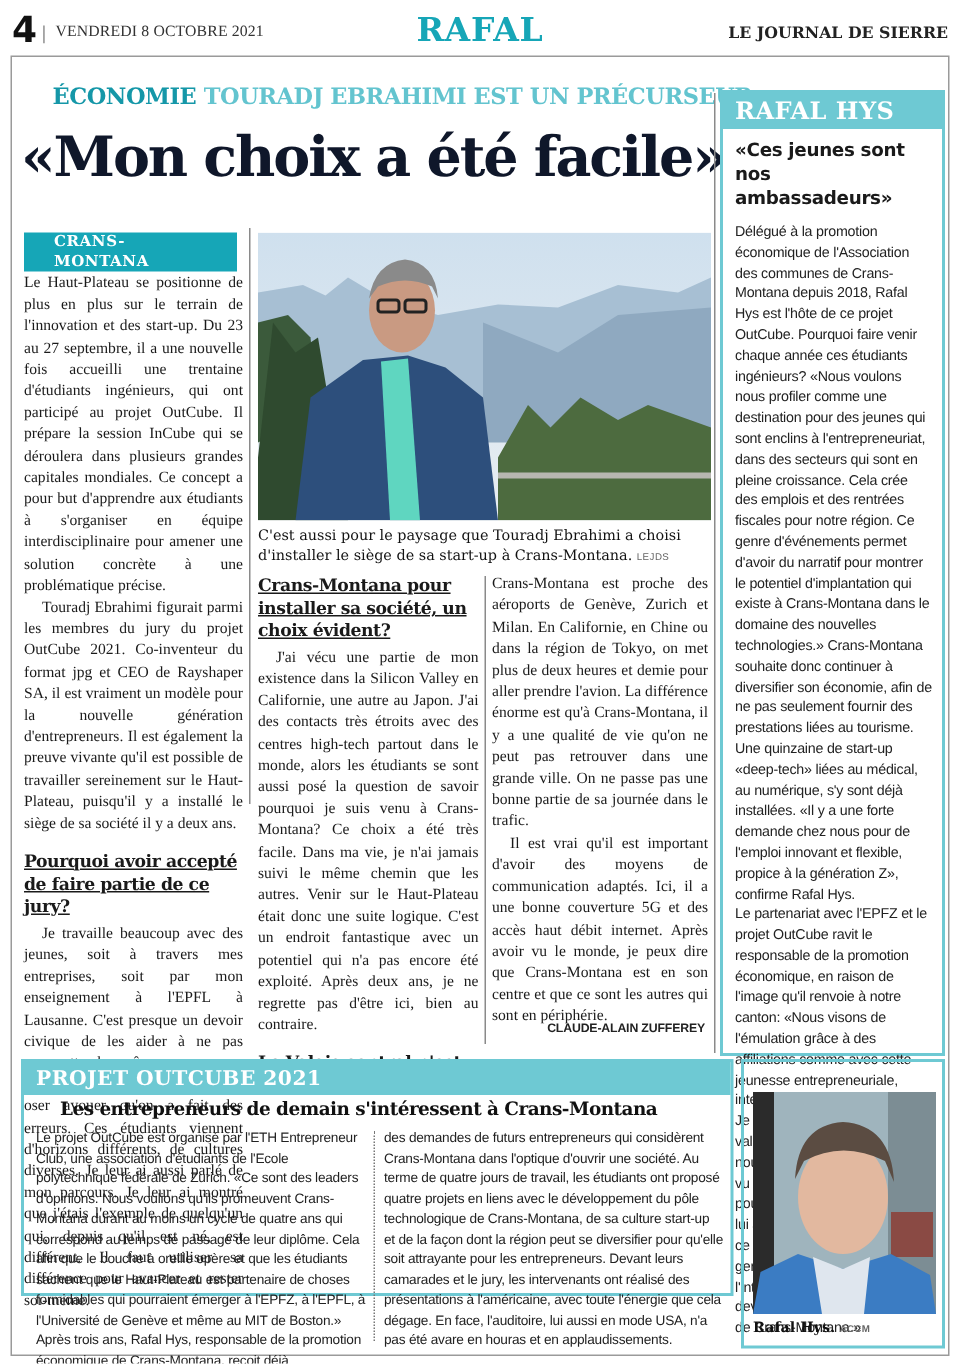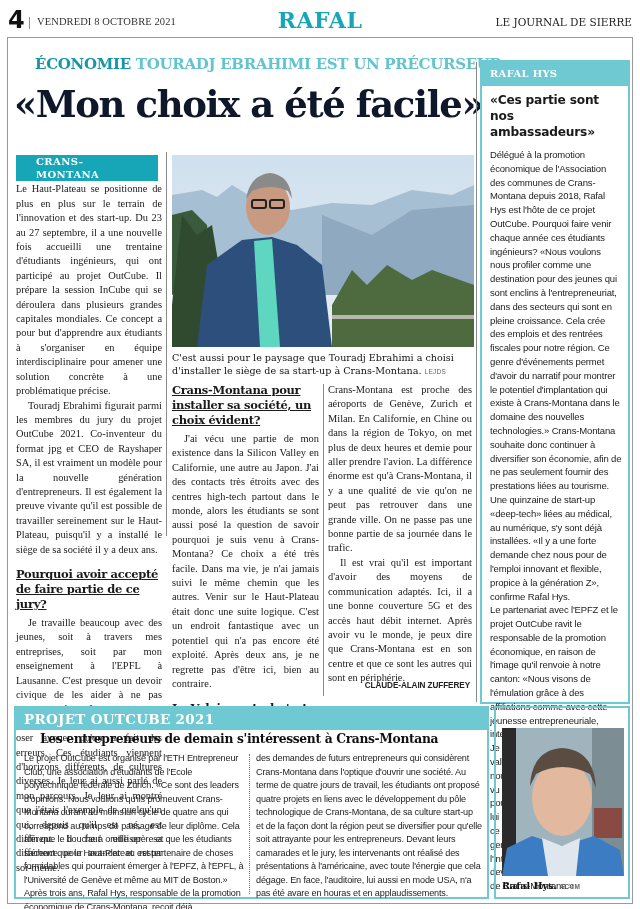--- a/index.html
+++ b/index.html
@@ -5,21 +5,21 @@
   * { box-sizing: border-box; margin: 0; padding: 0; }
   html, body { width: 640px; height: 909px; background: #ffffff; overflow: hidden; }
   body { font-family: "Liberation Serif", serif; color: #1a1a1a; position: relative; }
 
   
   .masthead { position: absolute; left: 8px; right: 8px; top: 6px; height: 30px; }
   .page-num { position: absolute; left: 0; top: 0; font-family: "DejaVu Sans", sans-serif; font-weight: bold; font-size: 24px; line-height: 28px; color: #111; }
   .page-sep { position: absolute; left: 20px; top: 8px; font-size: 13px; color: #555; }
   .page-date { position: absolute; left: 29px; top: 10px; font-size: 10.5px; letter-spacing: 0.1px; color: #333; }
   .section-title { position: absolute; left: 0; right: 0; top: 0; text-align: center; font-family: "DejaVu Serif", serif; font-weight: bold; font-size: 22px; line-height: 28px; color: #16a6b7; letter-spacing: 0.5px; }
-  .journal-name { position: absolute; right: 0; top: 10px; font-family: "DejaVu Serif", serif; font-weight: normal; font-size: 10.5px; color: #222; }
+  .journal-name { position: absolute; right: 0; top: 10px; font-family: "DejaVu Serif", serif; font-weight: bold; font-size: 10.5px; color: #222; }
 
   .frame { position: absolute; left: 7px; right: 7px; top: 37px; bottom: 5px; border: 1px solid #9a9a9a; }
 
   
   .kicker { position: absolute; left: 35px; top: 55px; font-family: "DejaVu Serif", serif; font-weight: bold; font-size: 15px; letter-spacing: -0.3px; white-space: nowrap; }
   .kicker .k1 { color: #1597a8; }
   .kicker .k2 { color: #63c4cf; }
   .headline { position: absolute; left: 14px; top: 82px; font-family: "DejaVu Serif", serif; font-size: 37px; letter-spacing: -1.4px; color: #0f172a; white-space: nowrap; }
 
   .vline { position: absolute; width: 1px; background: #8a8a8a; }
@@ -31,26 +31,26 @@
   .q { font-family: "DejaVu Serif", serif; font-weight: bold; font-size: 11.5px; line-height: 15px; letter-spacing: -0.3px; margin: 10px 0 4px; text-align: left; text-decoration: underline; }
 
   .photo1 { position: absolute; left: 172px; top: 155px; width: 302px; height: 192px; overflow: hidden; }
   .caption1 { position: absolute; left: 172px; top: 352px; width: 304px; font-family: "DejaVu Serif", serif; font-size: 9.6px; line-height: 12.5px; color: #111; }
   .credit { font-family: "Liberation Sans", sans-serif; font-size: 6.5px; color: #666; margin-left: 3px; letter-spacing: 0.3px; }
 
   .byline { position: absolute; right: 170px; top: 681px; font-family: "Liberation Sans", sans-serif; font-weight: bold; font-size: 8.2px; letter-spacing: -0.1px; color: #222; margin-left: 40px; }
 
   
   .sidebox { position: absolute; left: 480px; top: 60px; width: 150px; height: 644px; border: 2px solid #6ec9d3; }
-  .sidebox-head { background: #6ec9d3; color: #fff; font-family: "DejaVu Serif", serif; font-weight: bold; font-size: 10px; line-height: 24px; padding-left: 8px; letter-spacing: 0.3px; }
+  .sidebox-head { background: #6ec9d3; color: #fff; font-family: "DejaVu Serif", serif; font-weight: bold; font-size: 16px; line-height: 24px; padding-left: 8px; letter-spacing: 0.3px; }
   .sidebox-title { font-family: "DejaVu Sans", sans-serif; font-weight: bold; font-size: 12.2px; line-height: 16px; padding: 6px 6px 8px 8px; color: #1a1a1a; letter-spacing: -0.2px; }
   .sidebox-body { font-family: "Liberation Sans", sans-serif; font-size: 9.5px; line-height: 13.8px; padding: 0 6px 0 8px; color: #222; letter-spacing: -0.15px; }
 
   
-  .botbox { position: absolute; left: 14px; top: 706px; width: 475px; height: 193px; border: 2px solid #6ec9d3; }
+  .botbox { position: absolute; left: 14px; top: 706px; width: 475px; height: 158px; border: 2px solid #6ec9d3; }
   .botbox-head { background: #6ec9d3; color: #fff; font-family: "DejaVu Serif", serif; font-weight: bold; font-size: 13.5px; line-height: 22px; padding-left: 8px; letter-spacing: 0.3px; }
   .botbox-title { font-family: "DejaVu Serif", serif; font-weight: bold; font-size: 12.3px; line-height: 18px; padding-left: 24px; letter-spacing: -0.35px; white-space: nowrap; color: #111; }
   .botbox-col { position: absolute; top: 44px; font-family: "Liberation Sans", sans-serif; font-size: 9.1px; line-height: 13.5px; color: #222; letter-spacing: -0.15px; }
   .botbox-col.left { left: 8px; width: 222px; }
   .botbox-col.right { left: 240px; width: 226px; }
   .dotsep { position: absolute; left: 233px; top: 46px; height: 140px; border-left: 1px dotted #777; }
 
   .photobox { position: absolute; left: 494px; top: 706px; width: 136px; height: 193px; border: 2px solid #6ec9d3; }
   .photo2 { position: absolute; left: 6px; top: 20px; width: 122px; height: 148px; overflow: hidden; }
   .caption2 { position: absolute; left: 6px; top: 172px; font-family: "DejaVu Serif", serif; font-weight: bold; font-size: 9.5px; color: #111; }
@@ -120,21 +120,21 @@
 </div>
 
 <div class="col" style="left:328px; top:383px; width:144px;">
   <p>Crans-Montana est proche des aéroports de Genève, Zurich et Milan. En Californie, en Chine ou dans la région de Tokyo, on met plus de deux heures et demie pour aller prendre l'avion. La différence énorme est qu'à Crans-Montana, il y a une qualité de vie qu'on ne peut pas retrouver dans une grande ville. On ne passe pas une bonne partie de sa journée dans le trafic.</p>
   <p class="indent">Il est vrai qu'il est important d'avoir des moyens de communication adaptés. Ici, il a une bonne couverture 5G et des accès haut débit internet. Après avoir vu le monde, je peux dire que Crans-Montana est en son centre et que ce sont les autres qui sont en périphérie.</p>
 </div>
 <div class="byline">CLAUDE-ALAIN ZUFFEREY</div>
 
 <aside class="sidebox">
   <div class="sidebox-head">RAFAL HYS</div>
-  <div class="sidebox-title">«Ces partie sont nos ambassadeurs»</div>
+  <div class="sidebox-title">«Ces jeunes sont nos ambassadeurs»</div>
   <div class="sidebox-body">
     <p>Délégué à la promotion économique de l'Association des communes de Crans-Montana depuis 2018, Rafal Hys est l'hôte de ce projet OutCube. Pourquoi faire venir chaque année ces étudiants ingénieurs? «Nous voulons nous profiler comme une destination pour des jeunes qui sont enclins à l'entrepreneuriat, dans des secteurs qui sont en pleine croissance. Cela crée des emplois et des rentrées fiscales pour notre région. Ce genre d'événements permet d'avoir du narratif pour montrer le potentiel d'implantation qui existe à Crans-Montana dans le domaine des nouvelles technologies.» Crans-Montana souhaite donc continuer à diversifier son économie, afin de ne pas seulement fournir des prestations liées au tourisme. Une quinzaine de start-up «deep-tech» liées au médical, au numérique, s'y sont déjà installées. «Il y a une forte demande chez nous pour de l'emploi innovant et flexible, propice à la génération Z», confirme Rafal Hys.</p>
     <p>Le partenariat avec l'EPFZ et le projet OutCube ravit le responsable de la promotion économique, en raison de l'image qu'il renvoie à notre canton: «Nous visons de l'émulation grâce à des affiliations comme avec cette jeunesse entrepreneuriale, internationale et multiculturelle. Je rêve que si un entrepreneur valaisan hésite à venir chez nous, il fasse le pas après avoir vu ça, et qu'il se dise qu'il pourrait se sentir un peu chez lui à Crans-Montana. Et grâce à ce projet, je peux aussi viser ce genre de conversion à l'international. Ces jeunes deviennent les ambassadeurs de Crans-Montana.»</p>
   </div>
 </aside>
 
 <section class="botbox">
   <div class="botbox-head">PROJET OUTCUBE 2021</div>
   <div class="botbox-title">Les entrepreneurs de demain s'intéressent à Crans-Montana</div>
   <div class="botbox-col left">Le projet OutCube est organisé par l'ETH Entrepreneur Club, une association d'étudiants de l'Ecole polytechnique fédérale de Zurich. «Ce sont des leaders d'opinions. Nous voulions qu'ils promeuvent Crans-Montana durant au moins un cycle de quatre ans qui correspond au temps de passage de leur diplôme. Cela afin que le bouche à oreille opère et que les étudiants sachent que le Haut-Plateau est partenaire de choses formidables qui pourraient émerger à l'EPFZ, à l'EPFL, à l'Université de Genève et même au MIT de Boston.» Après trois ans, Rafal Hys, responsable de la promotion économique de Crans-Montana, reçoit déjà</div>

